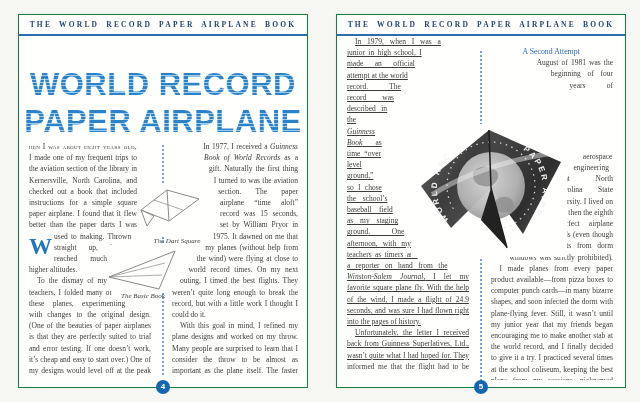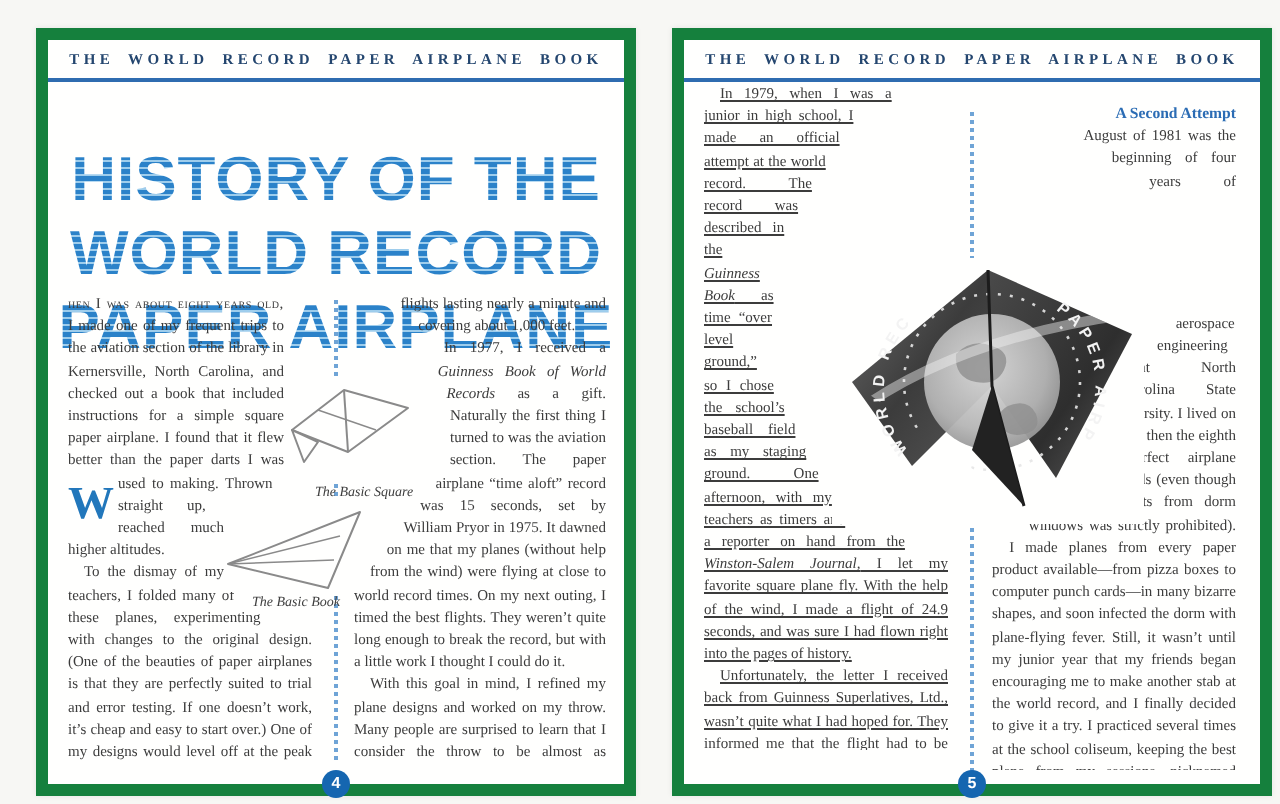--- a/index.html
+++ b/index.html
@@ -3,21 +3,21 @@
 <meta charset="utf-8">
 <style>
   html,body{margin:0;padding:0;}
   body{
     width:640px;height:402px;position:relative;overflow:hidden;
     background:#f7f7f4;
     font-family:"Liberation Serif","DejaVu Serif",serif;
   }
   .page{
     position:absolute;top:14px;width:288px;height:372px;
-    background:#fffffe;border:6px solid #15803d;
+    background:#fffffe;border:1px solid #15803d;
     box-shadow:0 0 3px rgba(0,0,0,.08);
   }
   #left-page{left:18px;}
   #right-page{left:336px;}
   .running-head{
     height:19px;line-height:20px;text-align:center;
     border-bottom:2px solid #2f6cb0;
     font-size:7.5px;font-weight:bold;letter-spacing:2.2px;word-spacing:3px;
     color:#24466f;white-space:nowrap;overflow:hidden;
   }
@@ -50,21 +50,21 @@
     text-align:center;line-height:9px;background:transparent;
   }
   .figure{position:absolute;background:#fffffe;}
   .pagenum{
     position:absolute;left:50%;bottom:-7px;transform:translateX(-50%);
     width:14px;height:14px;border-radius:50%;background:#1566b0;
     color:#fff;font-family:"Liberation Sans",sans-serif;
     font-size:8px;line-height:14px;font-weight:bold;text-align:center;
   }
   .subhead{
-    text-align:right;font-weight:bold;color:#2b6cb4;margin:0 0 1px 0;
+    text-align:left;font-weight:normal;color:#2b6cb4;margin:0 0 1px 0;
     font-size:7.8px;text-indent:0 !important;
   }
   
   .sp{shape-margin:3px;}
   #lp-c1-spA{float:right;width:14px;height:52px;margin-top:44px;}
   #lp-c1-spB{float:right;clear:right;width:44px;height:55px;margin-top:8px;
     shape-outside:polygon(100% 0,30% 20%,0 50%,20% 80%,60% 100%,100% 100%);}
   #lp-c2-sp{float:left;width:48px;height:96px;margin-top:44px;
     shape-outside:polygon(0 0,55% 12%,88% 38%,100% 52%,70% 68%,22% 90%,0 100%);}
   #rp-c1-sp{float:right;width:88px;height:172px;margin-top:56px;
@@ -75,52 +75,50 @@
 </style>
 </head>
 <body>
 
 <div class="page" id="left-page">
   <div class="running-head">
     <span>THE WORLD RECORD PAPER AIRPLANE BOOK</span>
   </div>
 
   <h1 class="title">
-    <span>HISTORY OF THE</span>
     <span>WORLD RECORD</span>
     <span>PAPER AIRPLANE</span>
   </h1>
 
   <div class="dotrule" style="left:143px;top:130px;height:230px;"></div>
 
   <div class="col" style="left:10px;top:126px;width:122px;height:236px;">
     <div class="sp" id="lp-c1-spA"></div>
     <div class="sp" id="lp-c1-spB"></div>
     <p class="flush"><span class="dropcap">W</span><span class="smallcaps">hen I was about eight years old,</span><span> I made one of my frequent trips to the aviation section of the library in Kernersville, North Carolina, and checked out a book that included instructions for a simple square paper airplane. I found that it flew better than the paper darts I was used to making. Thrown straight up, it reached much higher altitudes.</span></p>
     <p>To the dismay of my teachers, I folded many of these planes, experimenting with changes to the original design. (One of the beauties of paper airplanes is that they are perfectly suited to trial and error testing. If one doesn’t work, it’s cheap and easy to start over.) One of my designs would level off at the peak of its climb and then start a slow downward glide. Sometimes, with the help of rising air currents, I achieved</p>
   </div>
 
   <div class="col" style="left:153px;top:126px;width:126px;height:236px;">
     <div class="sp" id="lp-c2-sp"></div>
-    <p class="flush">flights lasting nearly a minute and covering about 1,000 feet.</p>
     <p>In 1977, I received a <i>Guinness Book of World Records</i> as a gift. Naturally the first thing I turned to was the aviation section. The paper airplane “time aloft” record was 15 seconds, set by William Pryor in 1975. It dawned on me that my planes (without help from the wind) were flying at close to world record times. On my next outing, I timed the best flights. They weren’t quite long enough to break the record, but with a little work I thought I could do it.</p>
     <p>With this goal in mind, I refined my plane designs and worked on my throw. Many people are surprised to learn that I consider the throw to be almost as important as the plane itself. The faster the throw, the higher the airplane goes and, therefore, the longer the flight.</p>
   </div>
 
   <div class="figure" style="left:118px;top:168px;width:66px;height:52px;">
     <svg width="66" height="52" viewBox="0 0 66 52">
       <g fill="#fffffe" stroke="#8a8a8a" stroke-width="1" stroke-linejoin="round">
         <polygon points="4,27 30,7 62,16 32,38"></polygon>
         <polyline points="30,7 32,38" fill="none"></polyline>
         <polyline points="17,17 46,27" fill="none" stroke-width="0.7"></polyline>
         <polygon points="4,27 10,43 17,33"></polygon>
       </g>
     </svg>
   </div>
-  <div class="caption" style="left:108px;top:222px;width:100px;">The Basic Square</div>
+  <div class="caption" style="left:108px;top:222px;width:100px;">The Dart Square</div>
 
   <div class="figure" style="left:88px;top:230px;width:72px;height:46px;">
     <svg width="72" height="46" viewBox="0 0 72 46">
       <g fill="#fffffe" stroke="#8a8a8a" stroke-width="1" stroke-linejoin="round">
         <polygon points="2,32 68,6 52,44"></polygon>
         <polyline points="2,32 58,18" fill="none" stroke-width="0.7"></polyline>
         <polyline points="2,32 55,30" fill="none" stroke-width="0.7"></polyline>
       </g>
     </svg>
   </div>

